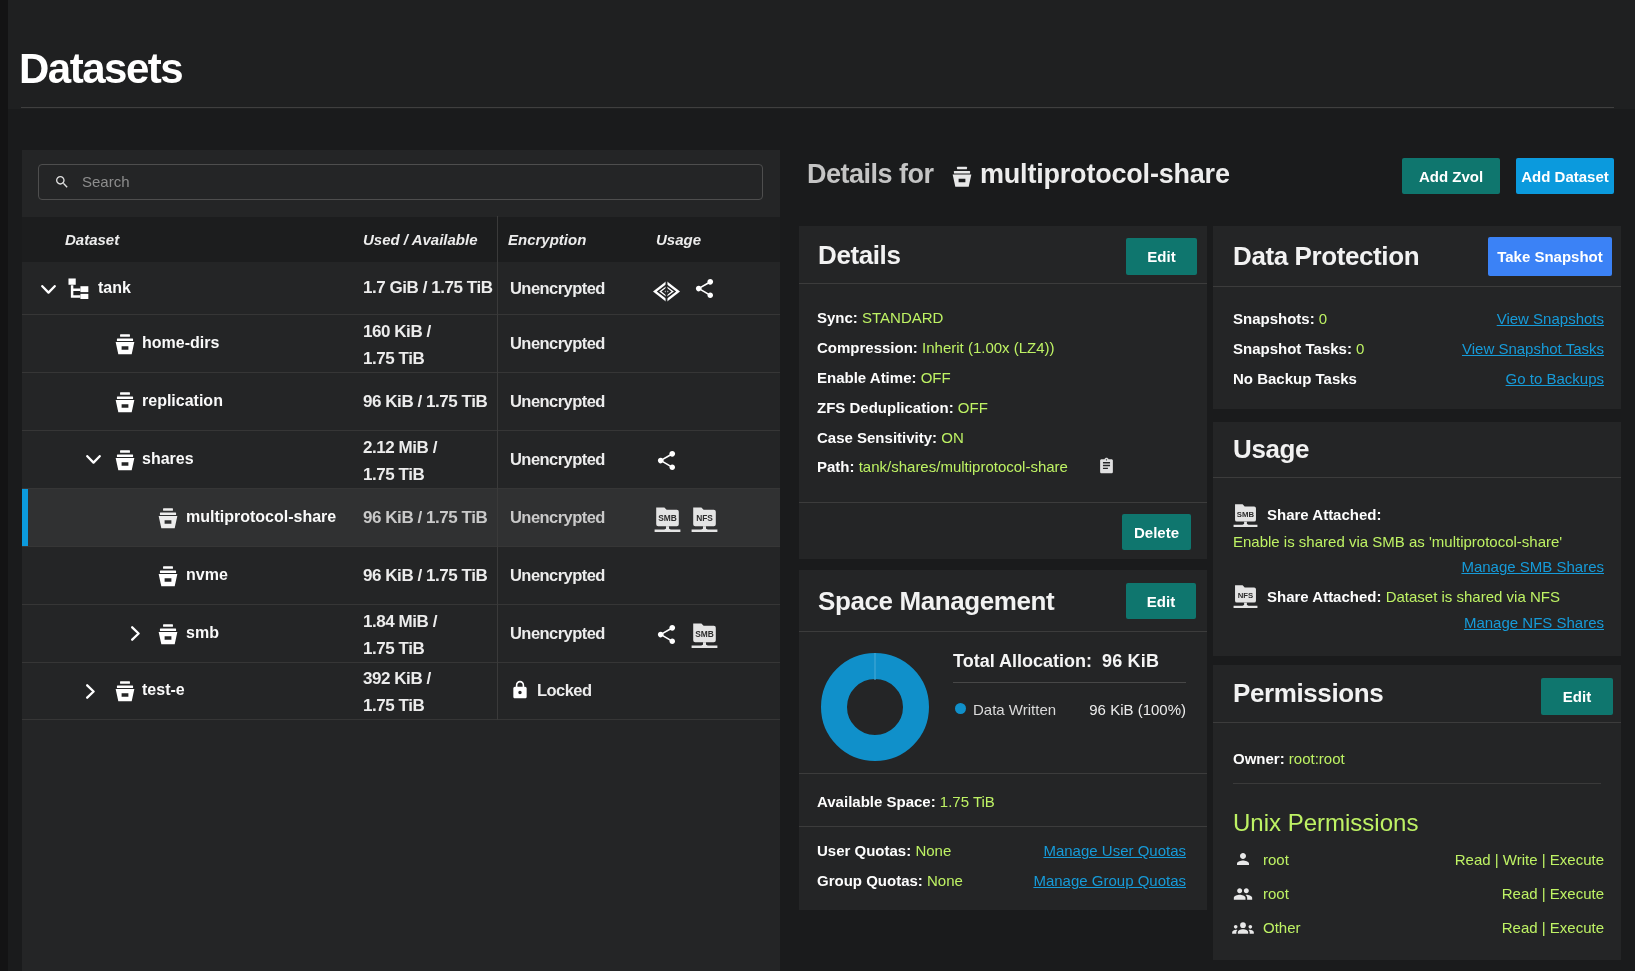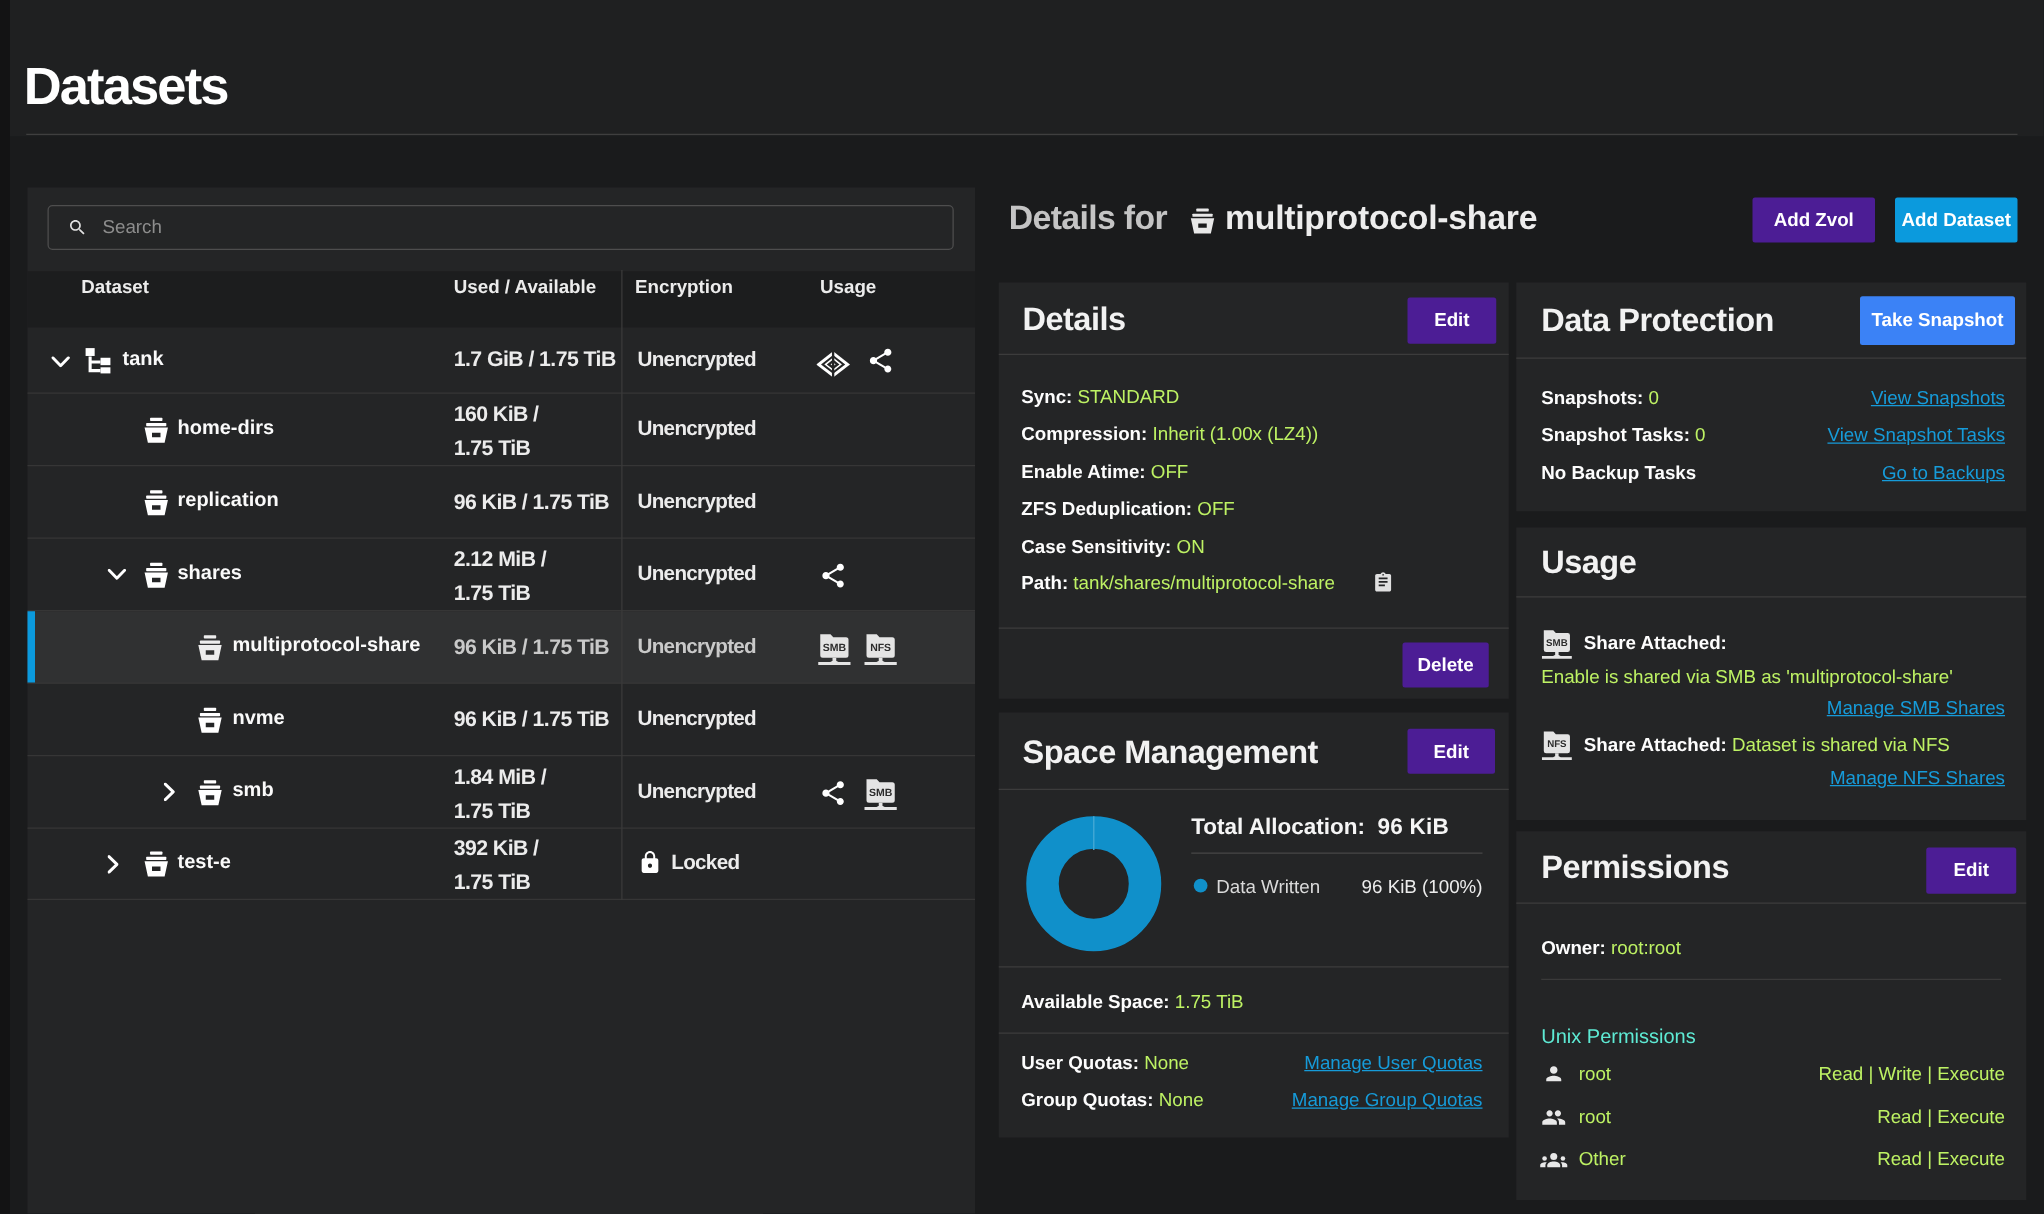--- a/index.html
+++ b/index.html
@@ -10,32 +10,32 @@
   #rail { left:0; top:0; width:8px; height:971px; background:#131314; }
   #topbar { left:8px; top:0; width:1627px; height:109px; background:#1f2021; }
   #h1 { left:11px; top:45px; font-size:42px; font-weight:bold; color:#fff; letter-spacing:-1.5px; }
   
   #panel { left:22px; top:150px; width:758px; height:821px; background:#242526; }
   #searchwrap { left:16px; top:14px; width:725px; height:36px; border:1px solid #4e4e4e;
     border-radius:4px; }
   #searchtxt { left:60px; top:23px; font-size:15px; color:#8d8d8d; }
   #thead { left:0; top:67px; width:758px; height:45px; background:#1c1d1e; color:#ececec;
     font-size:15px; font-weight:bold; }
-  .th { top:4px; }
+  .th { top:14px;font-style:italic; }
   .row { left:0; width:758px; border-bottom:1px solid #363636; }
   .row .nm { font-size:16px; font-weight:bold; color:#fafafa; }
   .row .val { font-size:17px; font-weight:600; color:#ececec; letter-spacing:-0.45px; }
   .row .enc { font-size:16.5px; font-weight:600; color:#ececec; letter-spacing:-0.55px; }
   .sel { background:#303132; }
   .selbar { left:0; top:0; width:6px; height:100%; background:#0b9add; }
   
   #dethead { left:807px; top:154px; width:814px; height:46px; }
   .btn { position:absolute; border-radius:2px; color:#fff; font-size:15px; font-weight:bold;
     display:flex; align-items:center; justify-content:center; }
-  .btn.grey { background:#4c1d95; }
+  .btn.grey { background:#0f766e; }
   .btn.blue { background:#0b9add; }
   .card { position:absolute; background:#242526; }
   .chead { position:absolute; left:0; top:0; width:100%; height:58px;
     border-bottom:1px solid #3c3c3c; }
   .ctitle { position:absolute; left:19px; font-size:26px; font-weight:bold; color:#f2f2f2;
     letter-spacing:-0.4px;text-align:right; }
   .lbl { font-weight:bold; color:#fdfdfd; }
   .vtx { color:#bef264; }
   .link { color:#169bd9; text-decoration:underline; }
   .f15 { font-size:15px; }
@@ -309,21 +309,21 @@
       <div class="abs f15 link" style="right:17px;top:192px">Manage NFS Shares</div>
     </div>
 
     <div class="card" style="left:1213px;top:665px;width:408px;height:295px">
       <div class="chead" style="height:58px">
           <div class="ctitle" style="left:20px;top:13px">Permissions</div>
         <div class="btn grey" style="right:8px;top:13px;width:72px;height:37px">Edit</div>
         </div>
       <div class="abs f15" style="left:20px;top:85px"><span class="lbl">Owner:</span> <span class="vtx">root:root</span></div>
       <div class="abs" style="left:20px;top:118px;width:368px;height:1px;background:#3a3a3a"></div>
-      <div class="abs" style="left:20px;top:156px;font-size:16px;color:#5eead4">Unix Permissions</div>
+      <div class="abs" style="left:20px;top:144px;font-size:24px;color:#bef264">Unix Permissions</div>
       <svg class="abs" style="left:21px;top:185px" width="18" height="18" viewBox="0 0 24 24" fill="#e8e8e8">
           <use href="#i-p1"></use>
         </svg>
       <div class="abs f15 vtx" style="left:50px;top:186px">root</div>
       <div class="abs f15 vtx" style="right:17px;top:186px">Read | Write | Execute</div>
       <svg class="abs" style="left:19px;top:219px" width="22" height="20" viewBox="0 0 24 24" fill="#e8e8e8">
           <use href="#i-p2"></use>
         </svg>
       <div class="abs f15 vtx" style="left:50px;top:220px">root</div>
       <div class="abs f15 vtx" style="right:17px;top:220px">Read | Execute</div>

